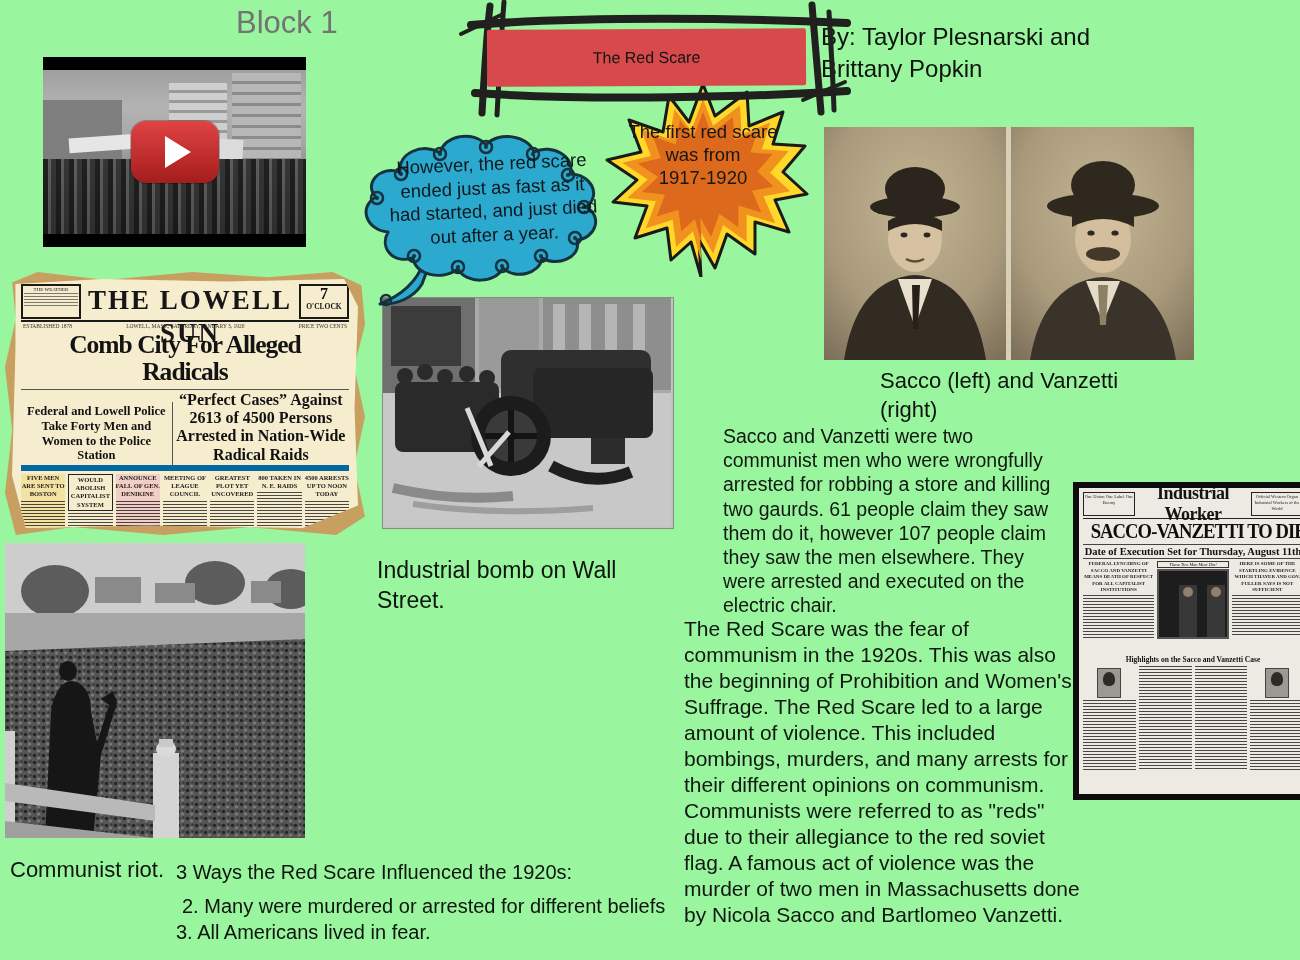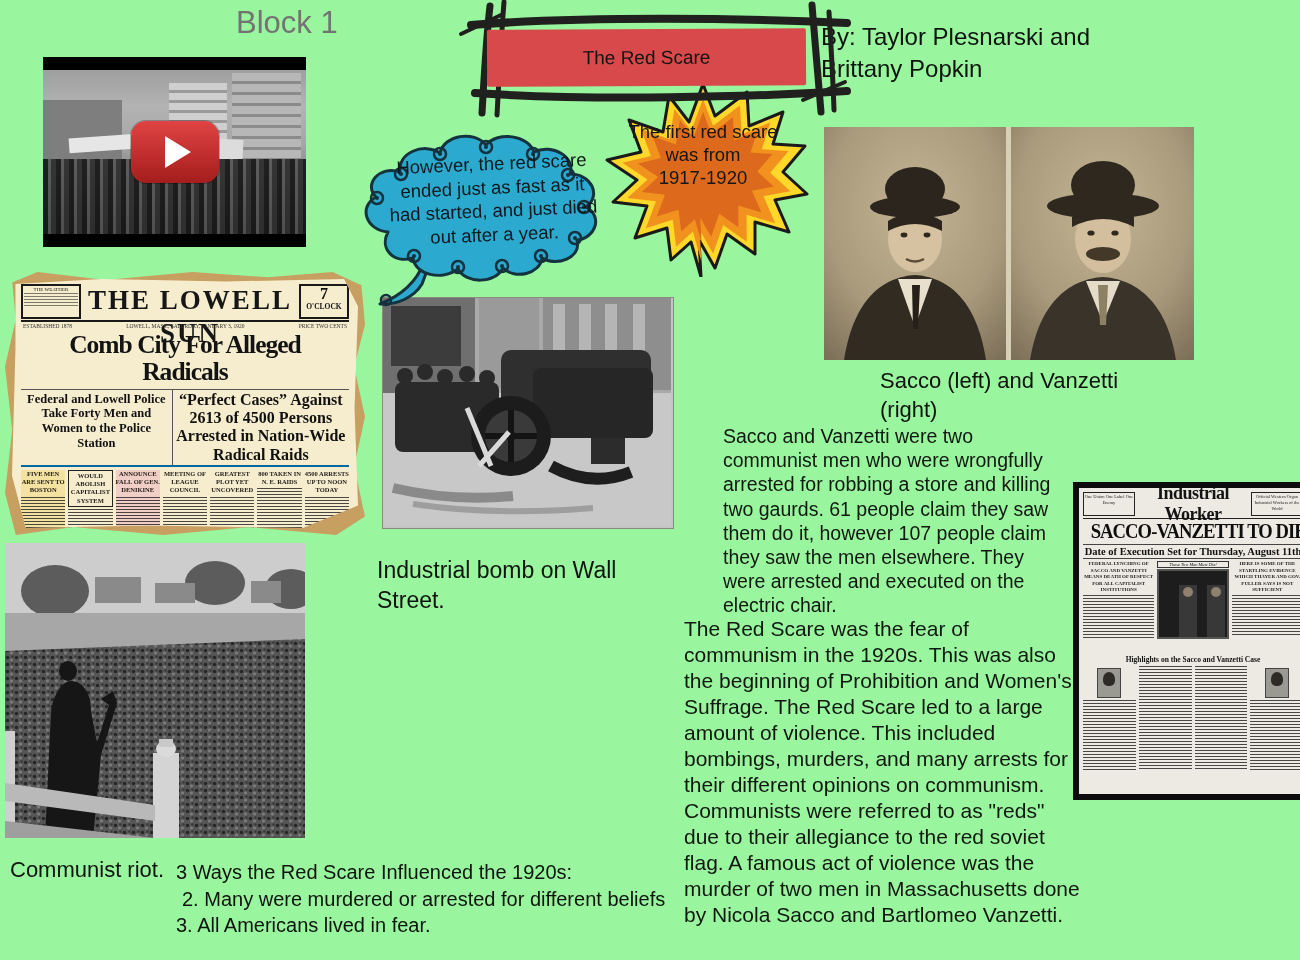--- a/index.html
+++ b/index.html
@@ -22,21 +22,21 @@
 
   
   #block-label{left:236px;top:5px;font-size:31px;color:#737373;}
   #byline{left:821px;top:21px;width:300px;font-size:24px;line-height:1.33;color:#0d130d;}
 
   #banner-red{
     left:487px;top:29px;width:319px;height:57px;
     background:#d7494a;border-radius:2px;transform:rotate(-.3deg);
     display:flex;align-items:center;justify-content:center;z-index:3;
   }
-  #banner-red .t{font-size:19px;color:#141414;}
+  #banner-red .t{font-size:16px;color:#141414;}
   #banner-frame{left:443px;top:0;z-index:3;pointer-events:none;}
 
   
   #video{
     left:43px;top:57px;width:263px;height:190px;background:#000;z-index:2;
   }
   #video .shot{
     position:absolute;left:0;right:0;top:13px;bottom:13px;overflow:hidden;
     background:
       linear-gradient(180deg,#9f9f9f 0%,#b3b3b3 22%,#a6a6a6 45%,#8d8d8d 60%,#6f6f6f 75%,#545454 100%);
@@ -85,21 +85,21 @@
   #lowell .mast{display:flex;align-items:stretch;height:35px;}
   #lowell .wbox{width:60px;border:2px solid #1a1a1a;font-size:5px;text-align:center;padding:1px;box-sizing:border-box;}
   #lowell .wbox .fk{height:14px;margin-top:1px;}
   #lowell .mtitle{flex:1;text-align:center;font-weight:bold;font-size:27px;letter-spacing:2px;line-height:33px;color:#161616;}
   #lowell .clock{width:50px;border:2px solid #1a1a1a;text-align:center;box-sizing:border-box;}
   #lowell .clock .n7{font-weight:bold;font-size:16px;line-height:16px;}
   #lowell .clock .oc{font-weight:bold;font-size:7.5px;}
   #lowell .rule{height:2px;background:#1a1a1a;margin:1px 0;}
   #lowell .dateline{display:flex;justify-content:space-between;font-size:5.5px;color:#333;padding:0 2px;}
   #lowell .headline{font-weight:bold;font-size:26px;letter-spacing:-1px;text-align:center;line-height:1.05;margin:2px 0 3px;color:#131313;transform:scaleX(.98);}
-  #lowell .subrow{display:flex;border-top:1px solid #555;border-bottom:2px solid #0369a1;}
+  #lowell .subrow{display:flex;border-top:1px solid #555;border-bottom:6px solid #0369a1;align-items:flex-end;}
   #lowell .subL{width:46%;font-weight:bold;font-size:12.5px;text-align:center;line-height:1.18;padding:2px 2px;border-right:1px solid #555;}
   #lowell .subR{width:54%;font-weight:bold;font-size:16px;text-align:center;line-height:1.15;padding:1px 2px;}
   #lowell .cols{display:flex;gap:3px;margin-top:3px;height:116px;}
   #lowell .col{flex:1;font-size:6.5px;}
   #lowell .col .h{font-weight:bold;text-align:center;line-height:1.25;margin-bottom:2px;color:#201a18;}
   #lowell .col .fk{height:82px;}
   #lowell .tintY{background:#f3e2a2;}
   #lowell .tintP{background:#f2cfc6;}
   #lowell .boxed{border:1px solid #222;padding:1px;}
 
@@ -138,21 +138,21 @@
   #iw .fig .hd{position:absolute;top:2px;left:4px;width:10px;height:10px;border-radius:50%;background:#8f8070;}
   #iw .mid{font-weight:bold;font-size:7.5px;text-align:center;margin:2px 0;}
   #iw .r4{display:flex;gap:3px;height:104px;}
   #iw .c4{flex:1;}
   #iw .pt{width:22px;height:28px;background:#9a9a92;border:1px solid #444;margin:2px auto;position:relative;}
   #iw .pt::after{content:"";position:absolute;left:5px;top:3px;width:12px;height:14px;border-radius:50% 50% 40% 40%;background:#2e2a26;}
   #iw .fk{height:100%;}
 
   
   #influence{left:176px;top:860px;width:560px;font-size:20px;line-height:1.29;color:#0e140e;}
-  #influence .t{margin-bottom:1px;}
+  #influence .t{margin-bottom:8px;}
   #influence .i2{margin-left:6px;}
 </style>
 </head>
 <body>
 
 <div class="abs" id="block-label">Block 1</div>
 
 <svg class="abs" id="banner-frame" width="415" height="118" viewBox="0 0 415 118">
   <g stroke="#20201e" stroke-linecap="round" fill="none">
     <path d="M28,25 C140,16 300,18 404,23" stroke-width="8"></path>

